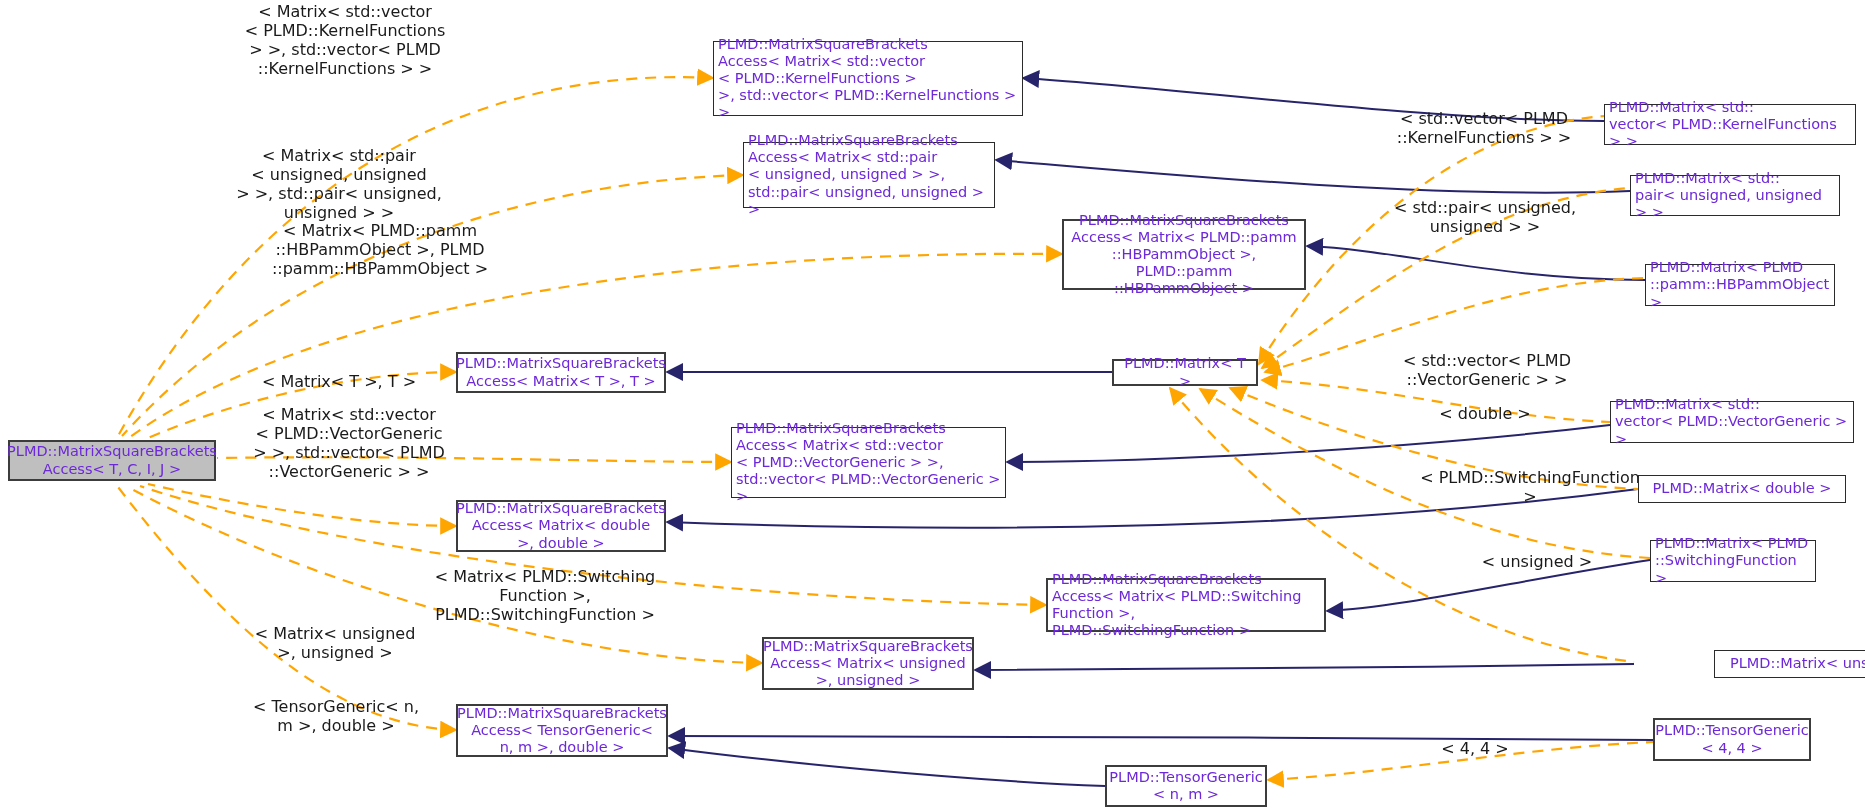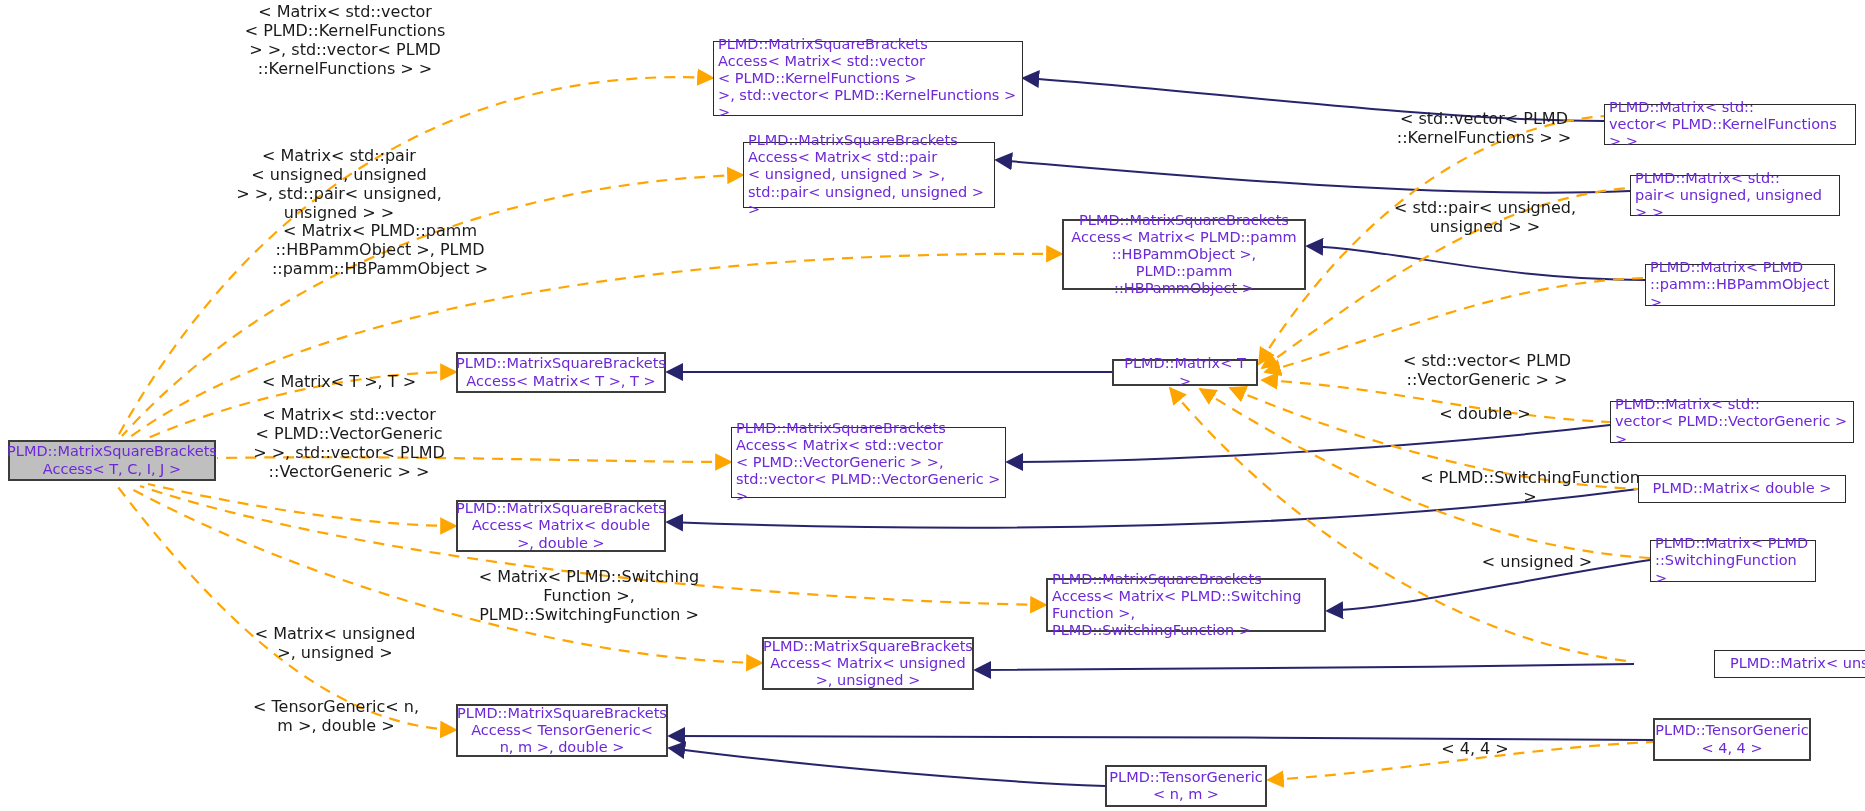--- a/index.html
+++ b/index.html
@@ -195,21 +195,21 @@
 ::pamm::HBPammObject &gt;</div>
 
   <div class="edge-label" style="left:249px; top:361px; width:180px;margin-top:12px;">&lt; Matrix&lt; T &gt;, T &gt;</div>
 
   <div class="edge-label" style="left:234px; top:406px; width:230px;">&lt; Matrix&lt; std::vector
 &lt; PLMD::VectorGeneric
 &gt; &gt;, std::vector&lt; PLMD
 ::VectorGeneric &gt; &gt;</div>
 
 
-  <div class="edge-label" style="left:400px; top:568px; width:290px;margin-left:44px;">&lt; Matrix&lt; PLMD::Switching
+  <div class="edge-label" style="left:400px; top:568px; width:290px;">&lt; Matrix&lt; PLMD::Switching
 Function &gt;, PLMD::SwitchingFunction &gt;</div>
 
   <div class="edge-label" style="left:240px; top:625px; width:190px;">&lt; Matrix&lt; unsigned
 &gt;, unsigned &gt;</div>
 
   <div class="edge-label" style="left:240px; top:698px; width:192px;">&lt; TensorGeneric&lt; n,
 m &gt;, double &gt;</div>
 
   <div class="edge-label" style="left:1385px; top:110px; width:198px;">&lt; std::vector&lt; PLMD
 ::KernelFunctions &gt; &gt;</div>

